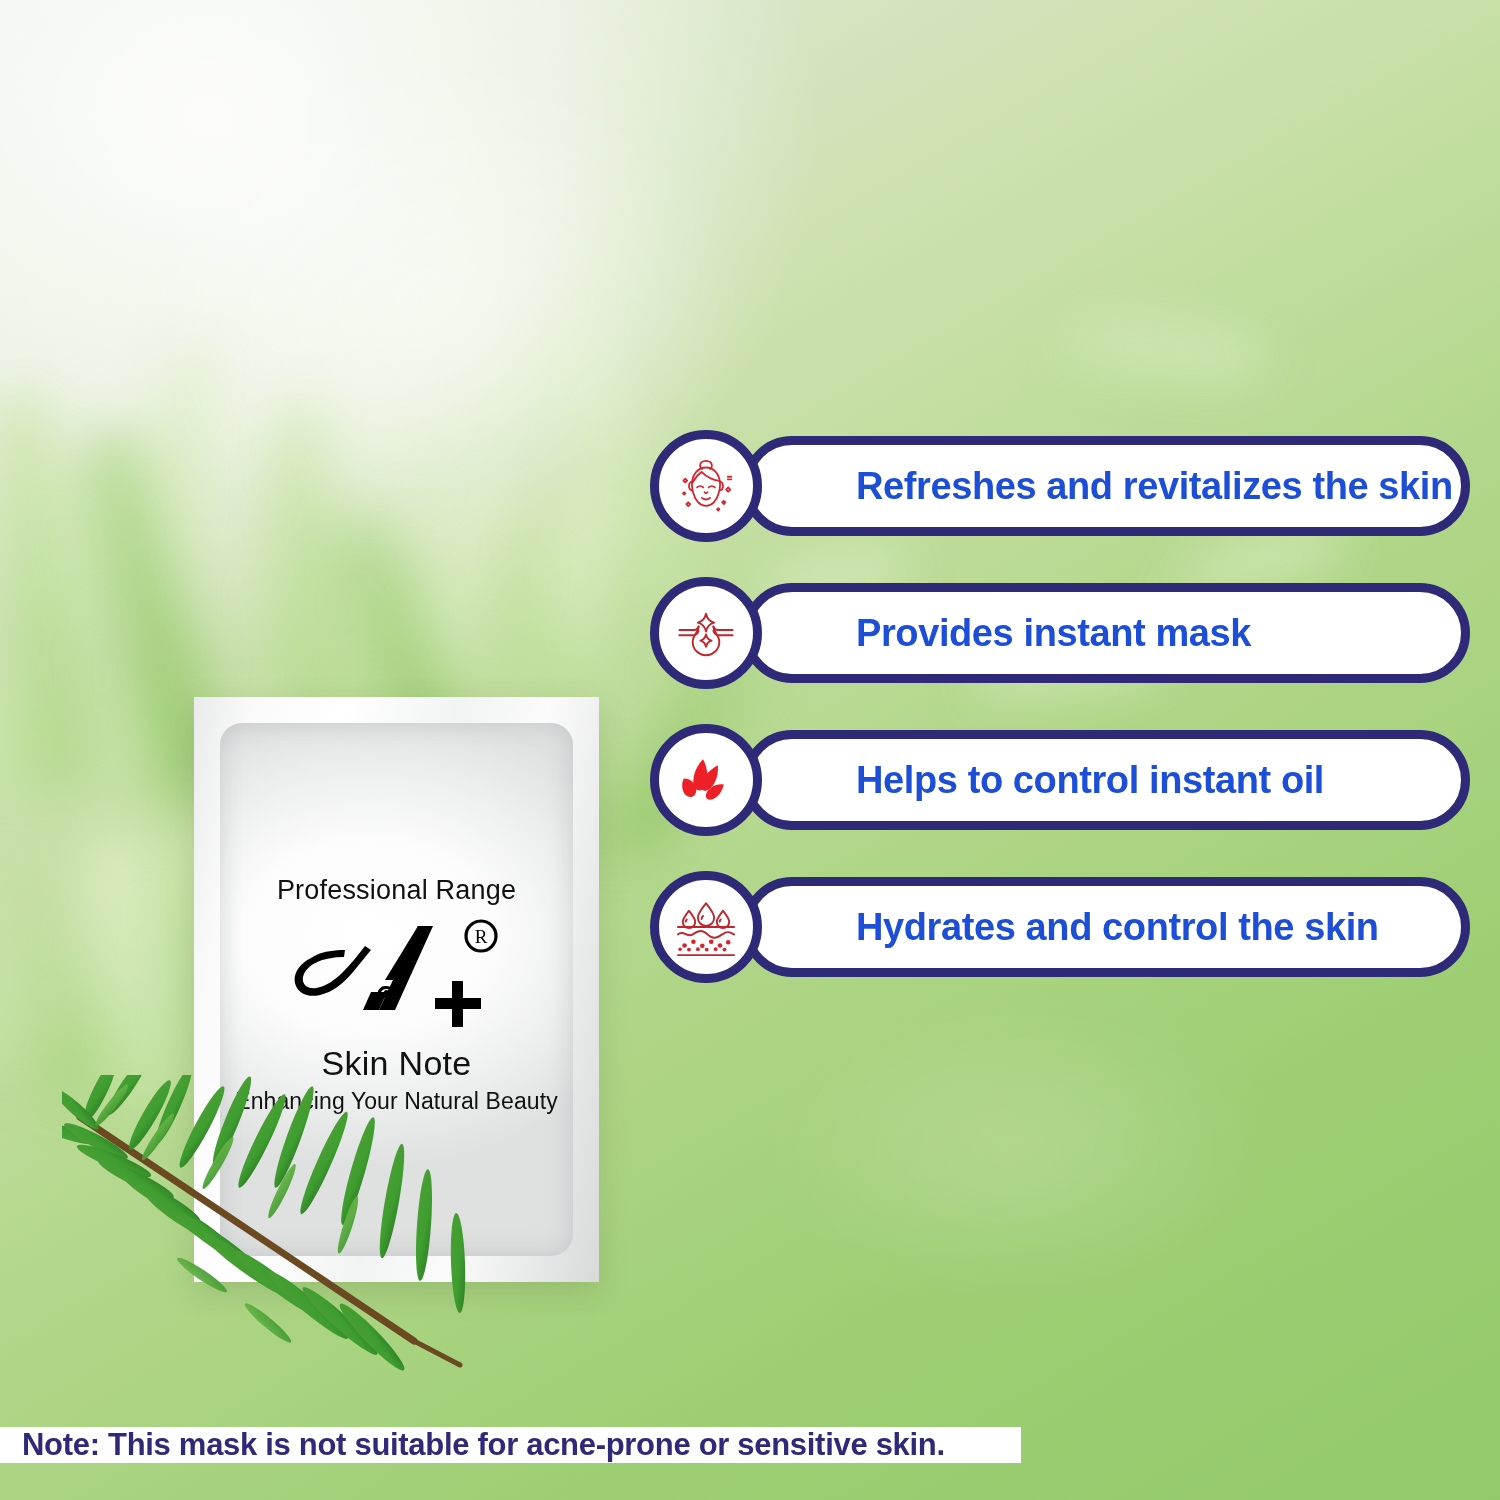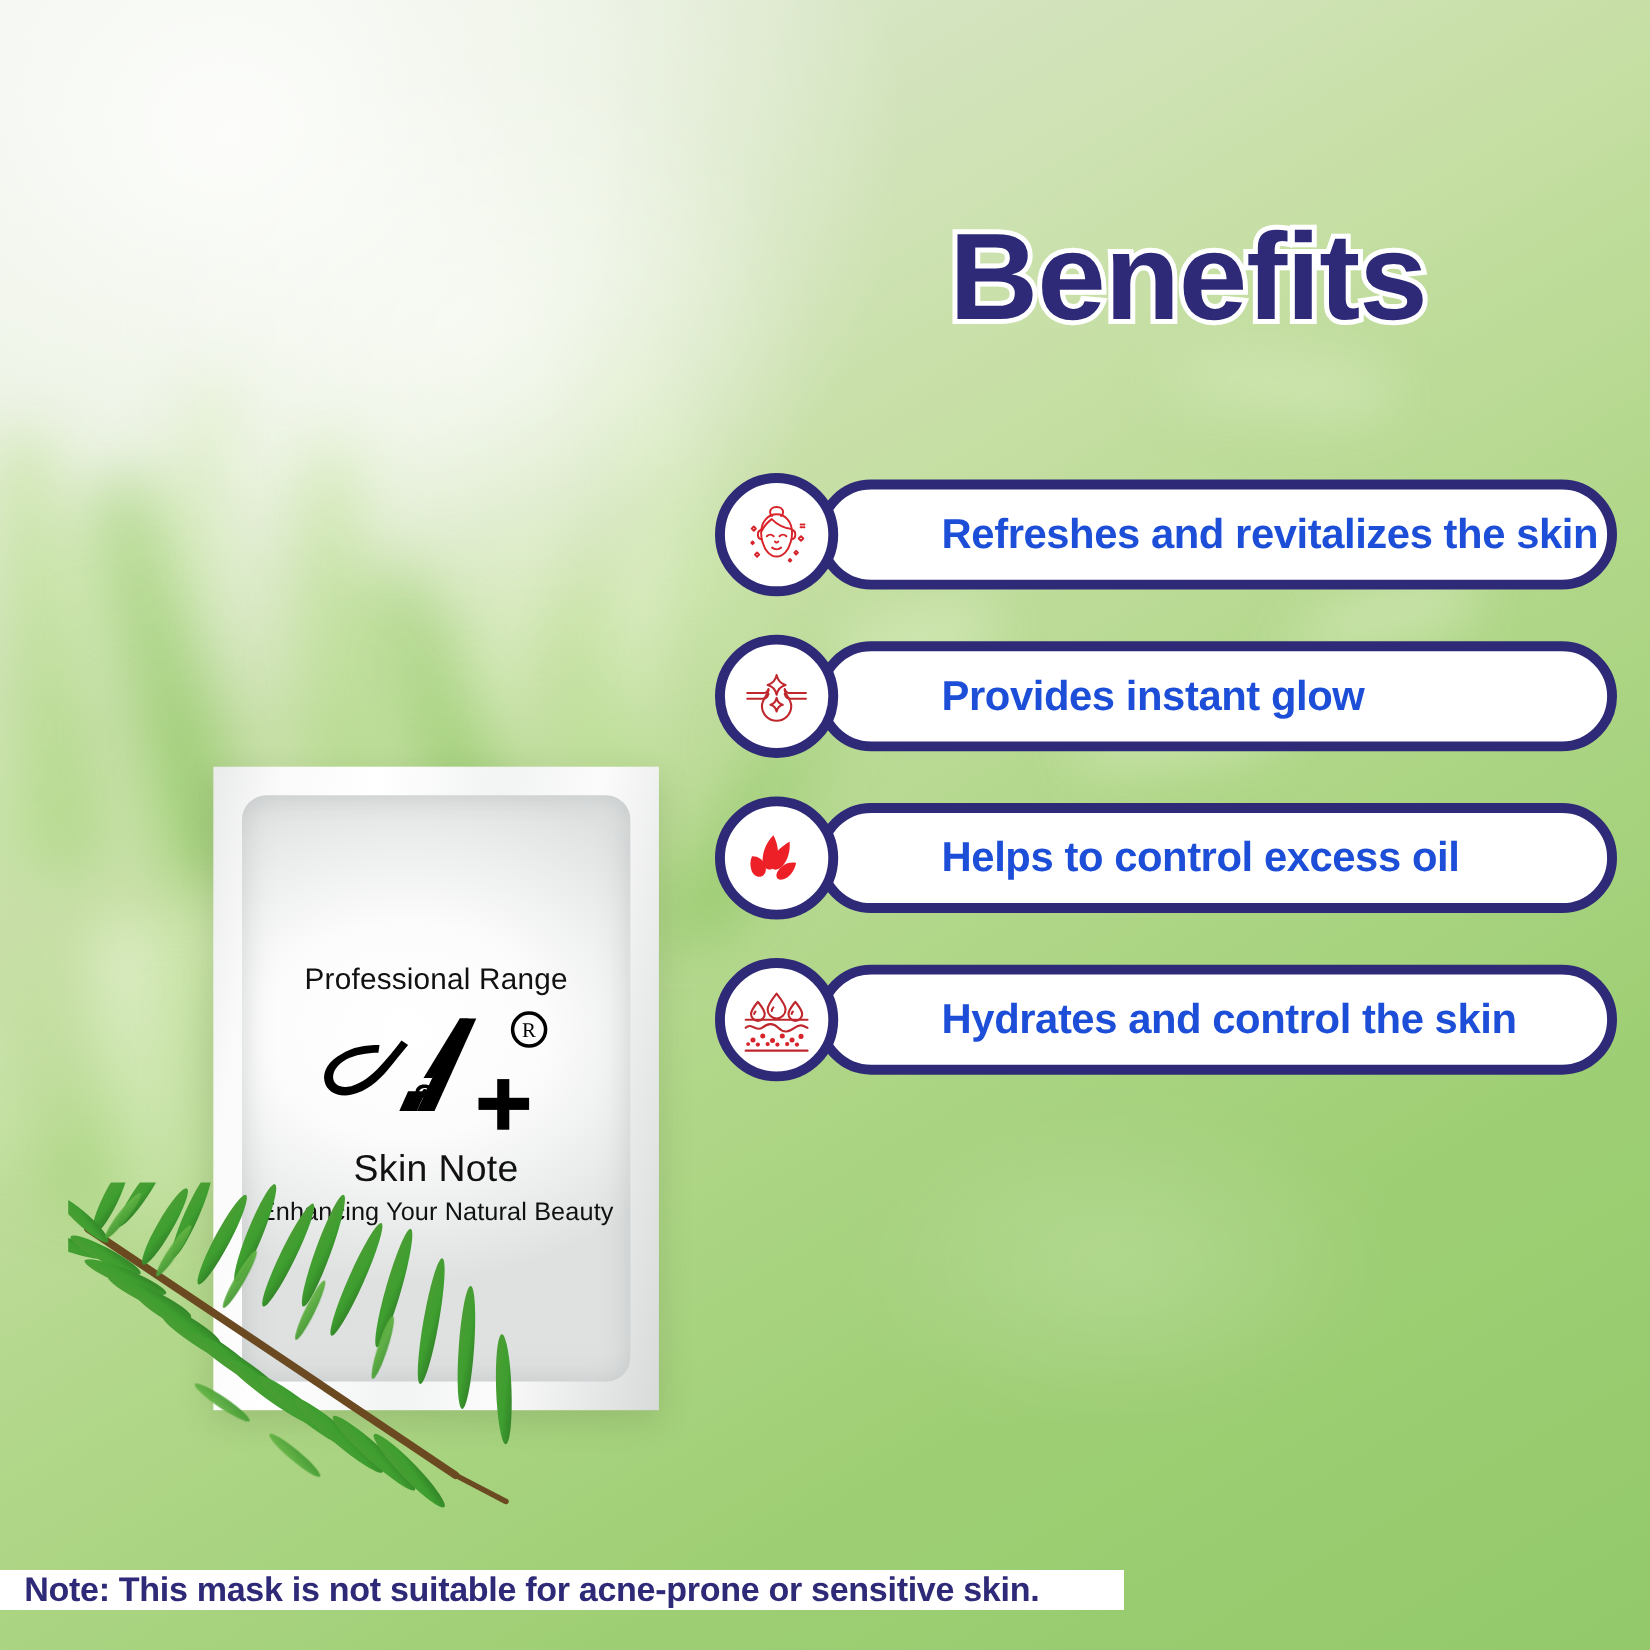--- a/index.html
+++ b/index.html
@@ -122,21 +122,20 @@
     <div class="blade l" style="left:650px;top:300px;width:54px;height:300px;transform:rotate(-24deg);"></div>
     <div class="blade l" style="left:760px;top:560px;width:150px;height:56px;transform:rotate(-10deg);border-radius:50% 8% 50% 8%;"></div>
     <div class="blade l" style="left:980px;top:640px;width:190px;height:50px;transform:rotate(-6deg);border-radius:50% 8% 50% 8%;"></div>
     <div class="blade l" style="left:1180px;top:540px;width:170px;height:46px;transform:rotate(-14deg);border-radius:50% 8% 50% 8%;"></div>
     <div class="blade l" style="left:1060px;top:330px;width:200px;height:44px;transform:rotate(8deg);border-radius:50% 8% 50% 8%;"></div>
     <div class="blade l" style="left:300px;top:1180px;width:260px;height:54px;transform:rotate(7deg);border-radius:50% 8% 50% 8%;"></div>
   </div>
   <div class="sheen" style="left:120px;top:40px;width:620px;height:520px;"></div>
   <div class="sheen" style="left:760px;top:1000px;width:520px;height:300px;opacity:.35;"></div>
 
-  <div class="headline">Benefits</div>
 
   <div class="rows">
 
     <div class="row">
       <div class="pill">
         <span class="pill-label">Refreshes and revitalizes the skin</span>
       </div>
       <div class="badge">
         <span>
         <svg viewBox="0 0 100 100" fill="none" stroke="#D8232A" stroke-width="2.4" stroke-linecap="round" stroke-linejoin="round">
@@ -157,40 +156,40 @@
           <path d="M20.5 58.5l1.6 1.6-1.6 1.6-1.6-1.6z"></path>
           <path d="M66.5 80l1.6 1.6-1.6 1.6-1.6-1.6z"></path>
           <path d="M79.5 37.5h1.6M79.5 41h1.6M83 37.5h1.2M83 41h1.2"></path>
         </svg>
         </span>
       </div>
     </div>
 
     <div class="row">
       <div class="pill">
-        <span class="pill-label">Provides instant glow</span>
+        <span class="pill-label">Provides instant mask</span>
       </div>
       <div class="badge">
         <span>
         <svg viewBox="0 0 100 100" fill="none" stroke="#C0272D" stroke-width="2.6" stroke-linecap="round" stroke-linejoin="round">
           <path d="M14 46h20c3.5 0 5-2 6-5"></path>
           <path d="M14 53h19c4 0 6-2.5 7-6"></path>
           <path d="M86 46H66c-3.5 0-5-2-6-5"></path>
           <path d="M86 53H67c-4 0-6-2.5-7-6"></path>
           <path d="M40 42c0 6-8 11-8 20a18 18 0 0 0 36 0c0-9-8-14-8-20"></path>
           <path d="M50 24c1.6 7.2 4.6 10.4 11 12-6.4 1.6-9.4 4.8-11 12-1.6-7.2-4.6-10.4-11-12 6.4-1.6 9.4-4.8 11-12z"></path>
           <path d="M50 52c1.1 5 3.2 7.2 7.6 8.3-4.4 1.1-6.5 3.3-7.6 8.3-1.1-5-3.2-7.2-7.6-8.3 4.4-1.1 6.5-3.3 7.6-8.3z"></path>
         </svg>
         </span>
       </div>
     </div>
 
     <div class="row">
       <div class="pill">
-        <span class="pill-label">Helps to control excess oil</span>
+        <span class="pill-label">Helps to control instant oil</span>
       </div>
       <div class="badge">
         <span>
         <svg viewBox="0 0 100 100" fill="#EE2027">
           <path d="M24 46c7 2 12 8 12 16 0 6-4 11-9 11s-9-5-9-11c0-6 2-12 6-16z" transform="rotate(-18 28 60)"></path>
           <path d="M46 22c5 9 7 20 5 30-1.6 8-6 13-11 12-5-1-8-7-7-15 1-10 6-20 13-27z"></path>
           <path d="M66 30c1 11-2 22-8 29-5 6-11 7-14 3-3-4-1-11 4-17 5-6 12-12 18-15z"></path>
           <path d="M74 56c-2 9-7 16-13 19-5 3-10 2-11-2-1-4 2-9 7-13 5-4 12-5 17-4z"></path>
         </svg>
         </span>

